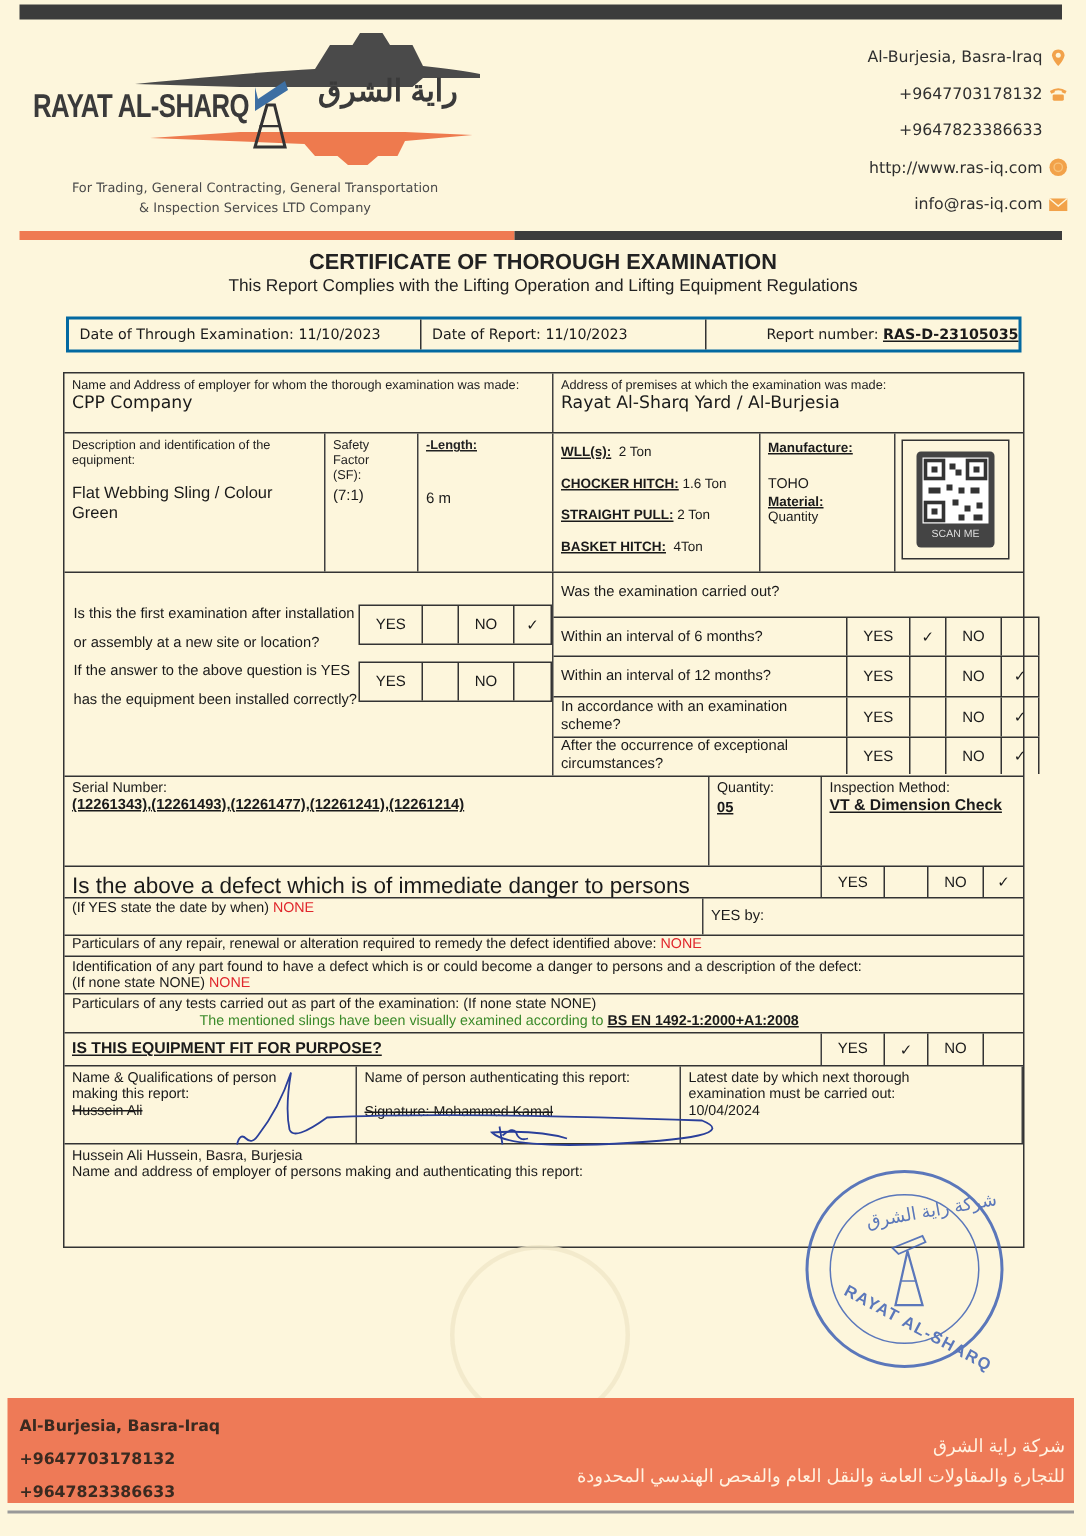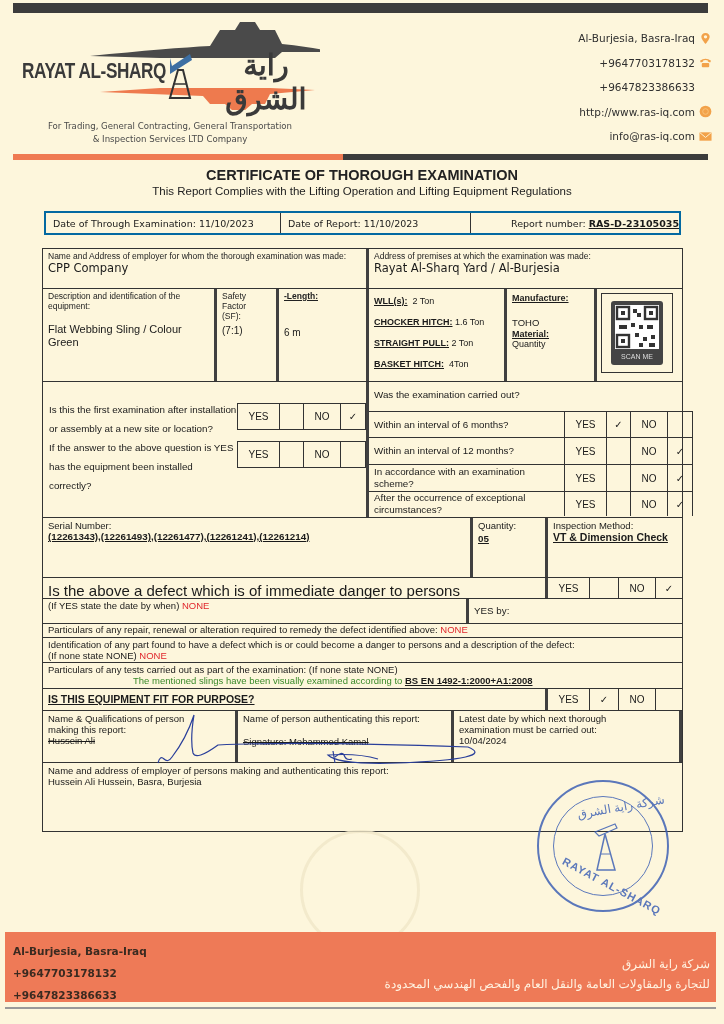--- a/index.html
+++ b/index.html
@@ -2,21 +2,21 @@
 <html><head>
 <meta charset="utf-8">
 <style>
   * { box-sizing: border-box; margin: 0; padding: 0; }
   html, body { width: 724px; height: 1024px; background: #fdf6dc; overflow: hidden; }
   body { position: relative; font-family: "Liberation Sans", sans-serif; color: #1a1a1a; }
 
   .top-bar { position: absolute; left: 13px; top: 3px; width: 695px; height: 10px; background: #3c3c3c; }
   .logo { position: absolute; left: 20px; top: 18px; width: 300px; height: 90px; }
   .logo-en { position: absolute; left: 2px; top: 40px; font-family: "Liberation Sans", sans-serif; font-weight: bold; font-size: 22px; color: #3a3a3a; letter-spacing: -0.5px; transform: scaleX(0.78); transform-origin: left; }
-  .logo-ar { position: absolute; left: 192px; top: 30px; font-size: 29px; font-weight: bold; color: #3a3a3a; text-align: center; }
+  .logo-ar { position: absolute; left: 192px; top: 30px; font-size: 20px; font-weight: bold; color: #3a3a3a; text-align: center; }
   .tagline { position: absolute; left: 20px; top: 120px; width: 300px; text-align: center; font-family: "DejaVu Sans", sans-serif; font-size: 8.6px; color: #4a4a4a; line-height: 13px; }
 
   .contact { position: absolute; right: 12px; top: 26px; text-align: right; font-family: "DejaVu Sans", sans-serif; font-size: 10.5px; color: #2f2f2f; }
   .contact-row { height: 24.5px; display: flex; justify-content: flex-end; align-items: center; gap: 4px; }
   .c-icon { width: 13px; height: 13px; display: inline-block; }
   .c-icon.blank { width: 13px; }
 
   .divider { position: absolute; top: 154px; left: 13px; width: 695px; height: 6px; display: flex; }
   .divider .or { width: 47.5%; background: #ef7a52; }
   .divider .dk { flex: 1; background: #3c3c3c; }
@@ -24,21 +24,21 @@
   .title { position: absolute; top: 167px; left: 0; width: 724px; text-align: center; font-weight: bold; font-size: 14.5px; color: #222; }
   .subtitle { position: absolute; top: 185px; left: 0; width: 724px; text-align: center; font-size: 11.5px; color: #222; }
 
   .dates { position: absolute; left: 44px; top: 211px; width: 637px; height: 24px; border: 2px solid #0369a1; display: flex; font-family: "DejaVu Sans", sans-serif; font-size: 9.5px; }
   .dates > div { border-right: 1px solid #333; display: flex; align-items: center; padding-left: 7px; }
   .dates > div:last-child { border-right: none; justify-content: flex-end; }
 
   .form { position: absolute; left: 42px; top: 248px; width: 641px; border: 1px solid #333; font-size: 9px; }
   .row { display: flex; border-bottom: 1px solid #333; }
   .row:last-child { border-bottom: none; }
-  .cell { border-right: 3px solid #404040; padding: 2px 5px; }
+  .cell { border-right: 1px solid #404040; padding: 2px 5px; }
   .cell:last-child { border-right: none; }
   .small { font-size: 8.5px; line-height: 10px; color: #222; }
   .val { font-family: "DejaVu Sans", sans-serif; font-size: 10.5px; }
   .val-lg { font-size: 11.5px; }
   .b { font-weight: bold; text-decoration: underline; }
   .red { color: #e0272c; }
   .green { color: #3a8a2a; }
 
   .yn { display: flex; border: 1px solid #333; height: 27px; font-size: 10px; }
   .yn > div { display: flex; align-items: center; justify-content: center; border-right: 1px solid #333; }
@@ -344,22 +344,22 @@
       <div>10/04/2024</div>
     </div>
     <svg style="position:absolute; left:55px; top:0; pointer-events:none" width="390" height="56">
       <path d="M60 52 Q62 44 66 48 Q70 52 74 46 M74 46 Q88 28 96 4 Q92 28 95 42 Q98 50 120 34 Q200 30 370 36 Q400 48 300 52 Q240 54 230 44 Q260 42 280 48" fill="none" stroke="#2a3f9a" stroke-width="1.2"></path>
       <path d="M235 40 L237 52 M237 46 Q244 40 246 44 Q248 50 254 48" fill="none" stroke="#2a3f9a" stroke-width="1.2"></path>
     </svg>
   </div>
 
   <div class="row" style="height:68px">
     <div class="cell" style="flex:1; font-size:9.5px; line-height:11px">
+      <div>Hussein Ali Hussein, Basra, Burjesia</div>
       <div>Name and address of employer of persons making and authenticating this report:</div>
-      <div>Hussein Ali Hussein, Basra, Burjesia</div>
     </div>
   </div>
 </div>
 
 <div class="watermark"></div>
 
 <div class="stamp">
   <div class="stamp-inner"></div>
   <div class="stamp-ar">شركة راية الشرق</div>
   <div class="stamp-text">RAYAT AL-SHARQ</div>

